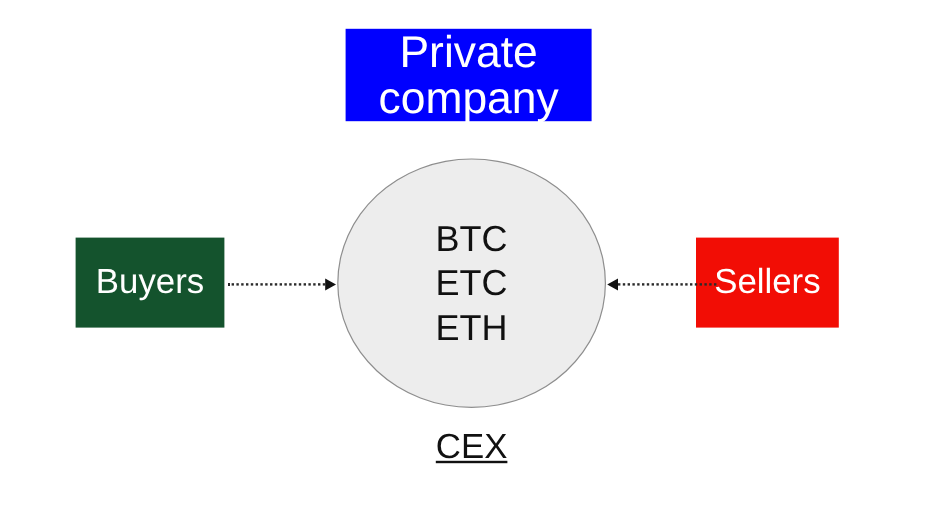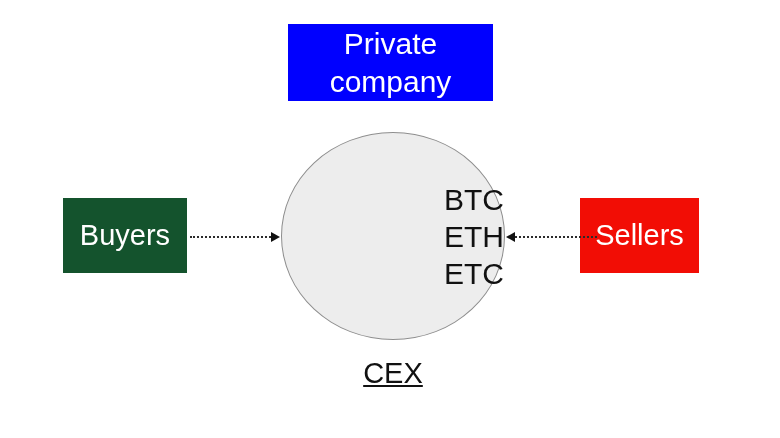--- a/index.html
+++ b/index.html
@@ -19,21 +19,21 @@
     position: absolute;
     display: flex;
     align-items: center;
     justify-content: center;
     text-align: center;
     color: #ffffff;
   }
   .node-rect-top {
     left: 288px; top: 24px;
     width: 205px; height: 77px;
-    font-size: 30px;
+    font-size: 37px;
     line-height: 38px;
   }
   .node-rect-top .node-label { max-width: 180px; }
   .node-rect-left {
     left: 63px; top: 198px;
     width: 124px; height: 75px;
     font-size: 29px;
   }
   .node-rect-right {
     left: 580px; top: 198px;
@@ -42,21 +42,21 @@
   }
   .ellipse {
     position: absolute;
     left: 281px; top: 132px;
     width: 224px; height: 208px;
     border-radius: 50%;
     border: 1px solid #8e8e8e;
     box-sizing: border-box;
     display: flex;
     align-items: center;
-    justify-content: flex-end;
+    justify-content: center;
   }
   .ellipse-text {
     text-align: center;
     font-size: 30px;
     line-height: 37px;
     color: #111111;
   }
   .caption {
     position: absolute;
     left: 281px; top: 356px;
@@ -102,22 +102,22 @@
     <span class="node-label">Buyers</span>
   </div>
 
   <div class="node node-rect-right" style="background-color: rgb(242, 13, 5);">
     <span class="node-label">Sellers</span>
   </div>
 
   <div class="ellipse" style="background-color: rgb(237, 237, 237);">
     <div class="ellipse-text">
       <div>BTC</div>
+      <div>ETC</div>
       <div>ETH</div>
-      <div>ETC</div>
     </div>
   </div>
 
   <div class="caption">CEX</div>
 
   <div class="edge edge-left">
     <div class="edge-line"></div>
     <div class="arrowhead point-right"></div>
   </div>
 

